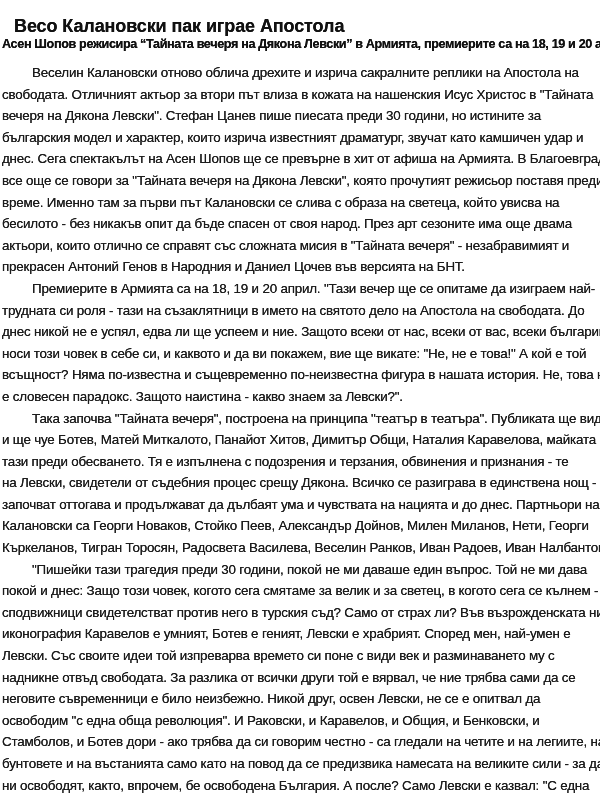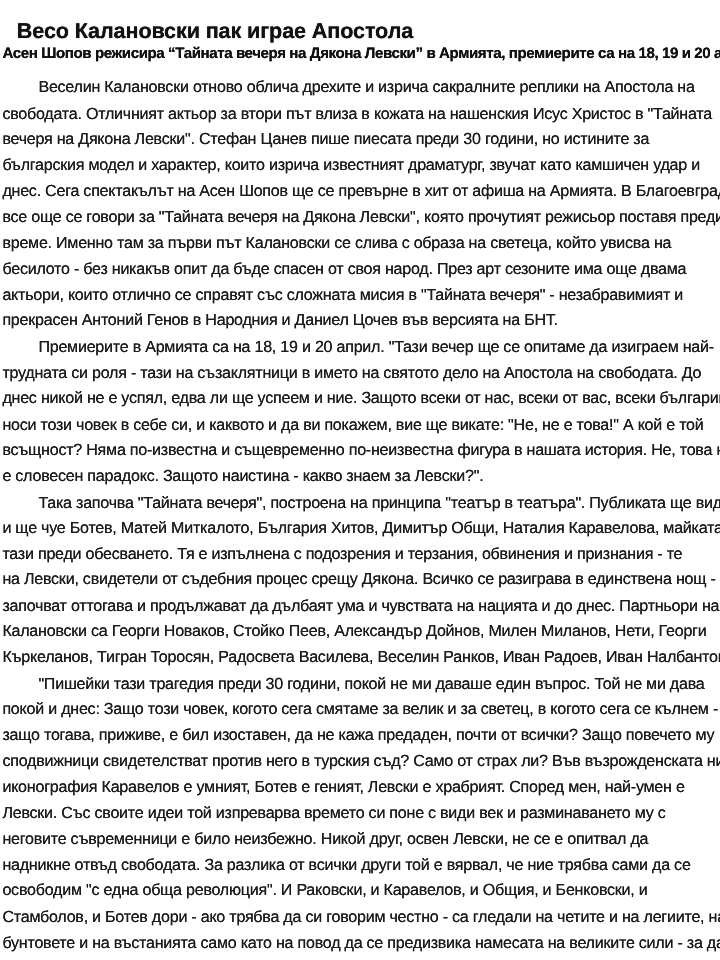--- a/index.html
+++ b/index.html
@@ -84,32 +84,31 @@
       <span class="line">бесилото - без никакъв опит да бъде спасен от своя народ. През арт сезоните има още двама</span>
       <span class="line">актьори, които отлично се справят със сложната мисия в "Тайната вечеря" - незабравимият и</span>
       <span class="line">прекрасен Антоний Генов в Народния и Даниел Цочев във версията на БНТ.</span>
       <span class="line indent">Премиерите в Армията са на 18, 19 и 20 април. "Тази вечер ще се опитаме да изиграем най-</span>
       <span class="line">трудната си роля - тази на съзаклятници в името на святото дело на Апостола на свободата. До</span>
       <span class="line">днес никой не е успял, едва ли ще успеем и ние. Защото всеки от нас, всеки от вас, всеки българин</span>
       <span class="line">носи този човек в себе си, и каквото и да ви покажем, вие ще викате: "Не, не е това!"  А кой е той</span>
       <span class="line">всъщност? Няма по-известна и същевременно по-неизвестна фигура в нашата история. Не, това не</span>
       <span class="line">е словесен парадокс. Защото наистина - какво знаем за Левски?".</span>
       <span class="line indent">Така започва "Тайната вечеря", построена на принципа "театър в театъра". Публиката ще види</span>
-      <span class="line">и ще чуе Ботев, Матей Миткалото, България Хитов, Димитър Общи, Наталия Каравелова, майката</span>
+      <span class="line">и ще чуе Ботев, Матей Миткалото, Панайот Хитов, Димитър Общи, Наталия Каравелова, майката</span>
       <span class="line">тази преди обесването. Тя е изпълнена с подозрения и терзания, обвинения и признания - те</span>
       <span class="line">на Левски, свидетели от съдебния процес срещу Дякона. Всичко се разиграва в единствена нощ -</span>
       <span class="line">започват оттогава и продължават да дълбаят ума и чувствата на нацията и до днес. Партньори на</span>
       <span class="line">Калановски са Георги Новаков, Стойко Пеев, Александър Дойнов, Милен Миланов, Нети, Георги</span>
       <span class="line">Къркеланов, Тигран Торосян, Радосвета Василева, Веселин Ранков, Иван Радоев, Иван Налбантов...</span>
       <span class="line indent">"Пишейки тази трагедия преди 30 години, покой не ми даваше един въпрос. Той не ми дава</span>
       <span class="line">покой и днес: Защо този човек, когото сега смятаме за велик и за светец, в когото сега се кълнем -</span>
-      <span class="line">защо тогава, приживе, е бил изоставен, да не кажа предаден, почти от всички? Защо повечето му</span>
       <span class="line">сподвижници свидетелстват против него в турския съд? Само от страх ли? Във възрожденската ни</span>
       <span class="line">иконография Каравелов е умният, Ботев е геният, Левски е храбрият. Според мен, най-умен е</span>
       <span class="line">Левски. Със своите идеи той изпреварва времето си поне с види век и разминаването му с</span>
+      <span class="line">надникне отвъд свободата. За разлика от всички други той е вярвал, че ние трябва сами да се</span>
       <span class="line">неговите съвременници е било неизбежно. Никой друг, освен Левски, не се е опитвал да</span>
-      <span class="line">надникне отвъд свободата. За разлика от всички други той е вярвал, че ние трябва сами да се</span>
       <span class="line">освободим "с една обща революция". И Раковски, и Каравелов, и Общия, и Бенковски, и</span>
       <span class="line">Стамболов, и Ботев дори - ако трябва да си говорим честно - са гледали на четите и на легиите, на</span>
       <span class="line">бунтовете и на въстанията само като на повод да се предизвика намесата на великите сили - за да</span>
       <span class="line">ни освободят, както, впрочем, бе освободена България. А после? Само Левски е казвал: "С една</span>
     </div>
 </div>
 
 </body></html>

